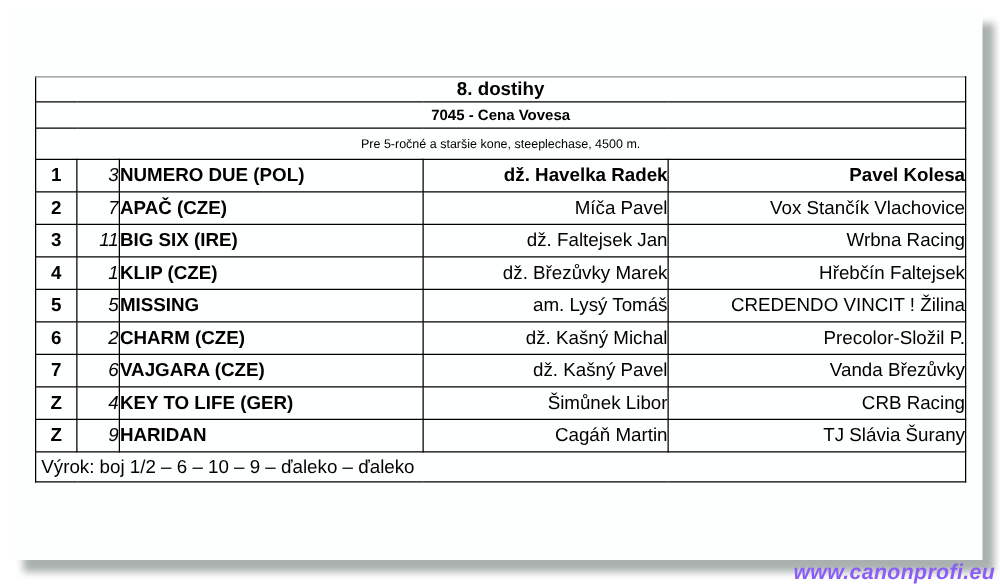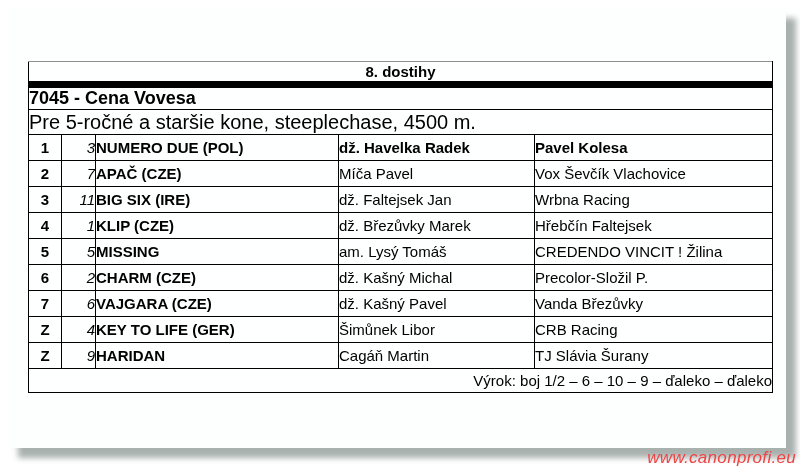--- a/index.html
+++ b/index.html
@@ -40,70 +40,72 @@
     overflow: hidden;
     white-space: nowrap;
     vertical-align: middle;
   }
   tr.title-row-1 td {
     height: 19px;
     text-align: center;
     font-weight: bold;
     font-size: 15px;
     border-top: 1px solid #8f8f8f;
-    border-bottom: 7px solid #000000;
+    border-bottom: 1px solid #000000;
   }
   tr.title-row-2 td {
     height: 20px;
+    text-align: center;
     font-weight: bold;
-    font-size: 18px;
+    font-size: 12px;
   }
   tr.conditions-row td {
     height: 24px;
-    text-align: left;
+    text-align: center;
     padding-left: 0;
-    font-size: 20px;
+    font-size: 10px;
   }
   tr.data-row td { height: 25px; }
   td.col-pos {
     text-align: center;
     font-weight: bold;
   }
   td.col-num {
     text-align: right;
     font-style: italic;
     padding-right: 5px;
   }
   td.col-horse {
     font-weight: bold;
     padding-left: 5px;
     margin-top: 30px;
   }
   td.col-jockey, td.col-owner {
     padding-left: 5px;
+    text-align: right;
   }
   tr.winner td.col-jockey,
   tr.winner td.col-owner {
     font-weight: bold;
   }
   tr.verdict-row td {
     height: 23px;
     padding-left: 4px;
-    text-align: right;
+    text-align: left;
     font-size: 15px;
   }
   .watermark {
     position: absolute;
     right: 4px;
     bottom: 1px;
     font-style: italic;
-    font-weight: normal;
+    font-weight: bold;
     font-size: 17px;
     letter-spacing: 0.3px;
-    color: #ef4444;
+    color: #8b5cf6;
   }
 </style>
 </head>
 <body>
 
 <div class="page">
   <table class="race-table">
     <colgroup>
       <col style="width:33px">
       <col style="width:34px">
@@ -127,21 +129,21 @@
           <td class="col-num">3</td>
           <td class="col-horse">NUMERO DUE (POL)</td>
           <td class="col-jockey">dž. Havelka Radek</td>
           <td class="col-owner">Pavel Kolesa</td>
         </tr>
         <tr class="data-row">
           <td class="col-pos">2</td>
           <td class="col-num">7</td>
           <td class="col-horse">APAČ (CZE)</td>
           <td class="col-jockey">Míča Pavel</td>
-          <td class="col-owner">Vox Ševčík Vlachovice</td>
+          <td class="col-owner">Vox Stančík Vlachovice</td>
         </tr>
         <tr class="data-row">
           <td class="col-pos">3</td>
           <td class="col-num">11</td>
           <td class="col-horse">BIG SIX (IRE)</td>
           <td class="col-jockey">dž. Faltejsek Jan</td>
           <td class="col-owner">Wrbna Racing</td>
         </tr>
         <tr class="data-row">
           <td class="col-pos">4</td>

